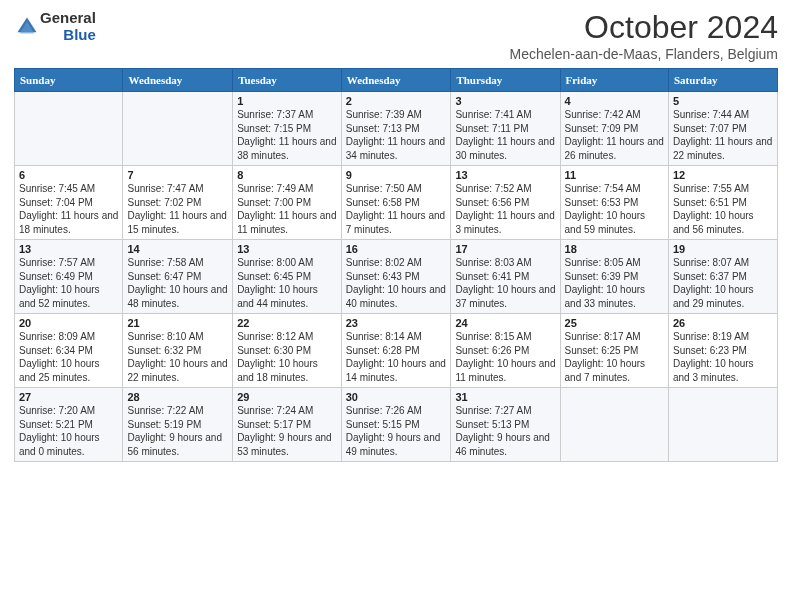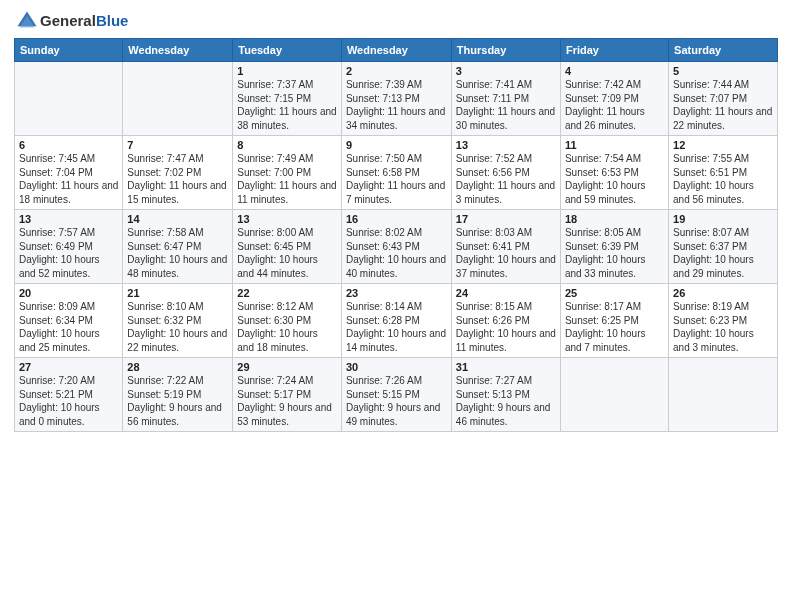--- a/index.html
+++ b/index.html
@@ -22,21 +22,21 @@
       align-items: flex-start;
       margin-bottom: 6px;
     }
     .logo {
       display: flex;
       align-items: center;
       gap: 2px;
     }
     .logo-text {
       display: flex;
-      flex-direction: row;
+      flex-direction: column;
       line-height: 1.1;
     }
     .logo-general {
       font-size: 15px;
       font-weight: bold;
       color: #333;
     }
     .logo-blue {
       font-size: 15px;
       font-weight: bold;
@@ -68,20 +68,21 @@
       font-size: 9.5px;
     }
     .calendar thead th {
       background: #2e75b6;
       color: #fff;
       text-align: left;
       padding: 5px 5px;
       font-size: 11px;
       font-weight: bold;
       border: 1px solid #2060a0;
+      font-family: Liberation Serif, serif;
     }
     .calendar tbody td {
       vertical-align: top;
       border: 1px solid #ccc;
       padding: 3px 4px;
       width: 113px;
       height: 72px;
       background: #fff;
     }
     .calendar tbody tr:nth-child(odd) td {
@@ -113,20 +114,24 @@
   <div class="header">
     <div class="logo">
       <svg class="logo-icon" viewBox="0 0 30 30" xmlns="http://www.w3.org/2000/svg">
         <polygon points="15,2 28,22 2,22" fill="#1a5fa8" opacity="0.85"></polygon>
         <polygon points="15,8 25,24 5,24" fill="#5b9bd5" opacity="0.6"></polygon>
       </svg>
       <div class="logo-text">
         <span class="logo-general">General</span>
         <span class="logo-blue">Blue</span>
       </div>
+    </div>
+    <div class="title-section">
+      <div class="month-title">October 2024</div>
+      <div class="location-title">Mechelen-aan-de-Maas, Flanders, Belgium</div>
     </div>
   </div>
 
   <table class="calendar">
     <thead>
       <tr>
         <th>Sunday</th>
         <th>Wednesday</th>
         <th>Tuesday</th>
         <th>Wednesday</th>

